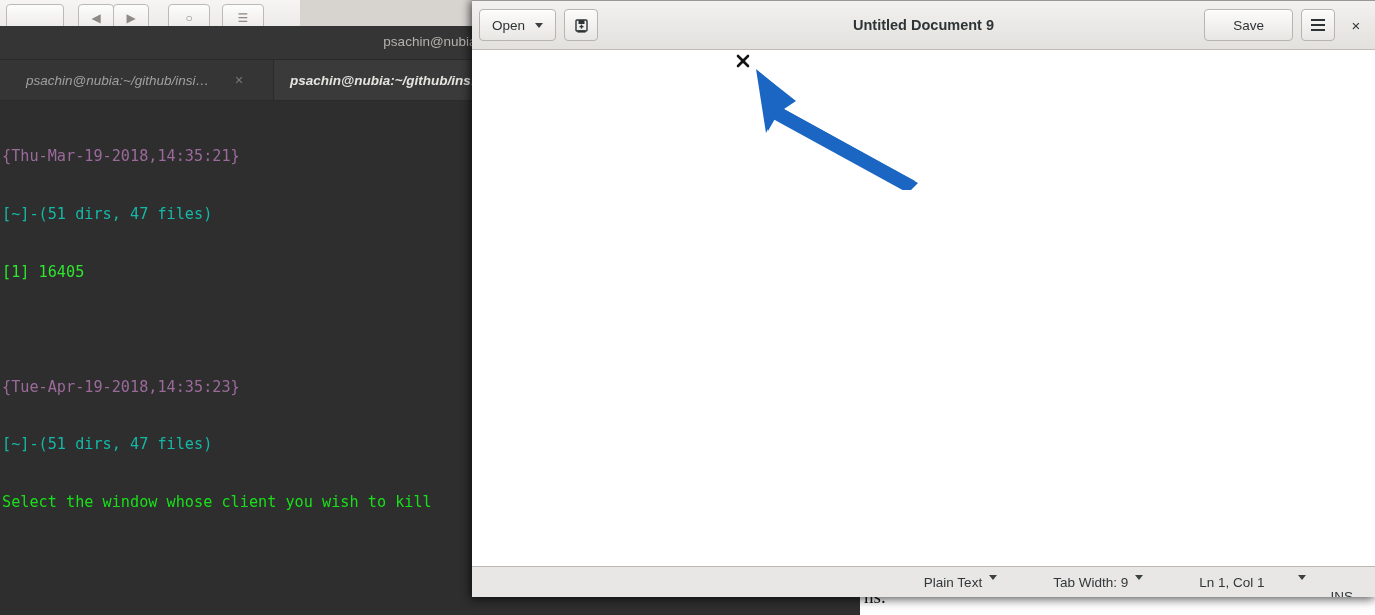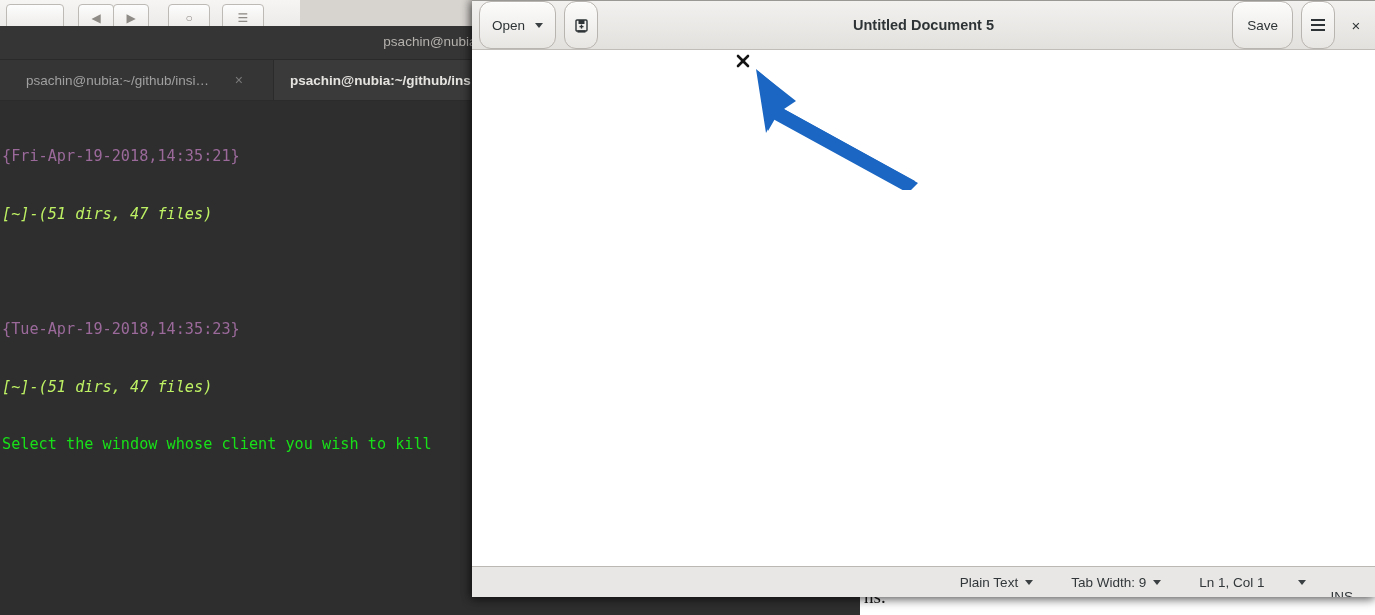--- a/index.html
+++ b/index.html
@@ -91,20 +91,21 @@
     white-space: nowrap;
     overflow: hidden;
   }
   .term-tabbar {
     position: relative;
     height: 40px;
     background: #353535;
     display: flex;
     align-items: stretch;
     border-bottom: 1px solid #2b2b2b;
+    font-style: italic;
   }
   .term-tab {
     position: relative;
     display: flex;
     align-items: center;
     height: 100%;
     padding: 0 14px;
     font-size: 13.5px;
     white-space: nowrap;
     box-sizing: border-box;
@@ -136,21 +137,21 @@
   .term-body {
     position: relative;
     padding: 8px 0 0 2px;
     font-family: "DejaVu Sans Mono", "Liberation Mono", monospace;
     font-size: 15.2px;
     line-height: 19.2px;
     white-space: pre;
   }
   .term-line { height: 19.2px; }
   .c-timestamp { color: #9b6a9b; }
-  .c-dirinfo   { color: #bef264; font-style: italic; }
+  .c-dirinfo   { color: #14b8a6; }
   .c-user      { color: #4a90d9; }
   .c-at        { color: #a349a3; }
   .c-host      { color: #cc1f1f; }
   .c-colon     { color: #4a90d9; }
   .c-dollar    { color: #29b329; }
   .c-green     { color: #2ee62e; }
   .c-brightgreen { color: #18e018; }
 
   
   .gedit {
@@ -181,37 +182,37 @@
   .hb-right {
     position: absolute;
     right: 6px;
     top: 0;
     height: 100%;
     display: flex;
     align-items: center;
     gap: 8px;
   }
   .gbtn {
-    height: 48px;
+    height: 32px;
     border: 1px solid #b8b4af;
-    border-radius: 12px;
+    border-radius: 4px;
     background: linear-gradient(#fcfcfb, #e8e6e3);
     box-shadow: 0 1px 0 rgba(255,255,255,0.7) inset;
     display: flex;
     align-items: center;
     justify-content: center;
     box-sizing: border-box;
     font-size: 13.5px;
     color: #2e3436;
     cursor: default;
     user-select: none;
   }
   .gbtn-open { padding: 0 12px; gap: 10px; }
   .gbtn-icon { width: 34px; }
-  .gbtn-save { padding: 0 14px; }
+  .gbtn-save { padding: 0 28px; }
   .caret-down {
     width: 0; height: 0;
     border-left: 4.5px solid transparent;
     border-right: 4.5px solid transparent;
     border-top: 5px solid #3b4043;
   }
   .hamburger {
     display: flex;
     flex-direction: column;
     gap: 3px;
@@ -255,23 +256,22 @@
     display: flex;
     align-items: center;
     justify-content: flex-end;
     gap: 0;
     font-size: 13.5px;
     color: #32373a;
     padding-right: 10px;
   }
   .status-item {
     display: flex;
-    align-items: center;
     gap: 7px;
-    padding: 0 19px;
+    padding: 0 28px;
     cursor: default;
     user-select: none;
   }
   .status-item.plain { padding-left: 0; }
   .status-pos { padding-right: 0; gap: 34px; }
   .status-ins { padding-right: 12px; padding-left: 24px; margin-top: 28px; }
 
   
   .xkill-cursor {
     position: absolute;
@@ -325,22 +325,23 @@
       <div class="term-tab inactive">
         <span>psachin@nubia:~/github/insi…</span>
         <span class="tab-close">×</span>
       </div>
       <div class="term-tab active">
         <span>psachin@nubia:~/github/ins…</span>
       </div>
     </div>
 
     <div class="term-body">
-      <div class="term-line"><span class="c-timestamp">{Fri-Apr-19-2018,14:35:21}</span></div>
+      <div class="term-line"><span class="c-timestamp">{Thu-Mar-19-2018,14:35:21}</span></div>
       <div class="term-line"><span class="c-dirinfo">[~]-(51 dirs, 47 files)</span></div>
+      <div class="term-line"><span class="c-green">[1] 16405</span></div>
       <div class="term-line">&nbsp;</div>
       <div class="term-line"><span class="c-timestamp">{Tue-Apr-19-2018,14:35:23}</span></div>
       <div class="term-line"><span class="c-dirinfo">[~]-(51 dirs, 47 files)</span></div>
       <div class="term-line"><span class="c-brightgreen">Select the window whose client you wish to kill</span></div>
       
     </div>
   </div>
 
   <div class="gedit">
 
@@ -354,21 +355,21 @@
           <svg width="17" height="17" viewBox="0 0 17 17">
             <rect x="3" y="3" width="11" height="11" rx="1" fill="none" stroke="#2e3436" stroke-width="1.4"></rect>
             <rect x="5.5" y="3" width="6" height="4" fill="#2e3436"></rect>
             <rect x="4.5" y="13.4" width="8" height="2.2" fill="#2e3436"></rect>
             <line x1="8.5" y1="7.6" x2="8.5" y2="11.6" stroke="#2e3436" stroke-width="1.4"></line>
             <line x1="6.5" y1="9.6" x2="10.5" y2="9.6" stroke="#2e3436" stroke-width="1.4"></line>
           </svg>
         </div>
       </div>
 
-      <div class="gedit-title">Untitled Document 5</div>
+      <div class="gedit-title">Untitled Document 9</div>
 
       <div class="hb-right">
         <div class="gbtn gbtn-save">
           <span>Save</span>
         </div>
         <div class="gbtn gbtn-icon">
           <span class="hamburger">
             <span></span>
               <span></span>
               <span></span>

